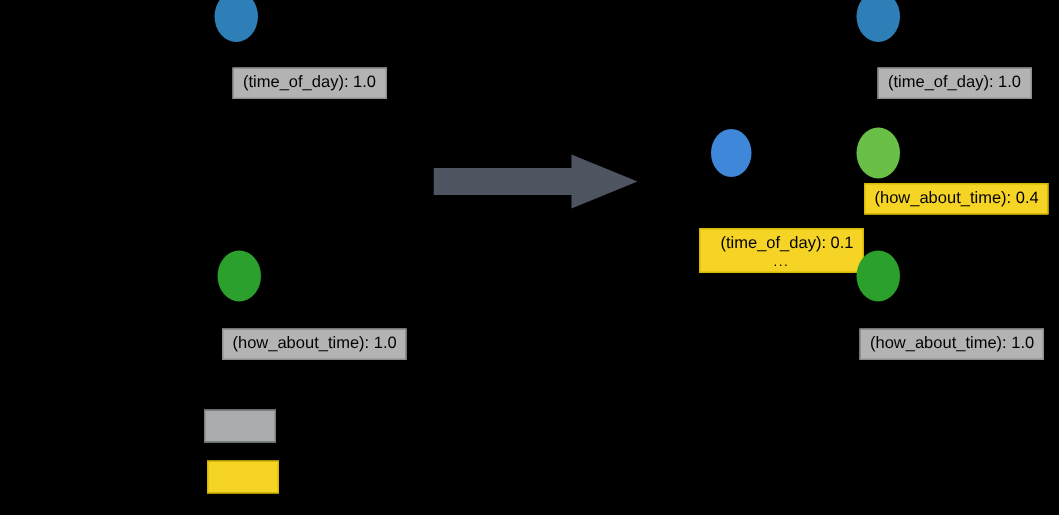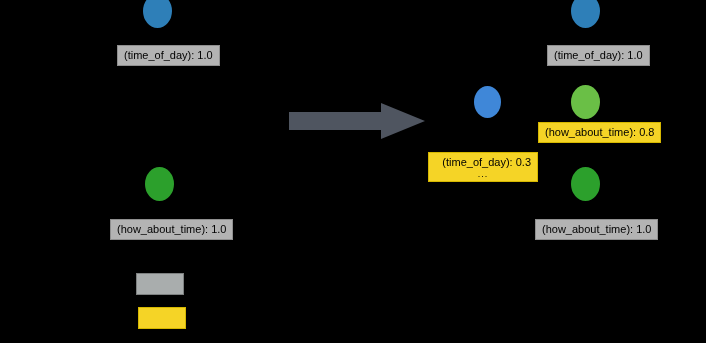--- a/index.html
+++ b/index.html
@@ -26,20 +26,21 @@
   
   .chip {
     position: absolute;
     box-sizing: border-box;
     font-size: 11px;
     line-height: 15px;
     color: #000000;
     white-space: nowrap;
     padding: 2px 6px;
     border: 1px solid #000000;
+    margin-left: 38px;
   }
   .chip.gray {
     background: #b3b3b3;
     border-color: #8f8f8f;
   }
   .chip.yellow {
     background: #f5d426;
     border-color: #d6b800;
   }
   .chip .row {
@@ -100,24 +101,24 @@
   </div>
 
   <div class="node" style="left:571px; top:-6px; width:29px; height:34px; background:#2e7fb8;"></div>
 
   <div class="chip gray" style="left:547px; top:45px;">(time_of_day): 1.0</div>
 
   <div class="node" style="left:474px; top:86px; width:27px; height:32px; background:#3f87d8;"></div>
 
   <div class="node" style="left:571px; top:85px; width:29px; height:34px; background:#6abf46;"></div>
 
-  <div class="chip yellow" style="left:538px; top:122px;">(how_about_time): 0.8</div>
+  <div class="chip yellow" style="left:538px; top:122px;">(how_about_time): 0.4</div>
 
   <div class="chip yellow" style="left:428px; top:152px; width:110px;">
-    <span class="row">(time_of_day): 0.3</span>
+    <span class="row">(time_of_day): 0.1</span>
     <span class="ellipsis">...</span>
   </div>
 
   <div class="node" style="left:571px; top:167px; width:29px; height:34px; background:#2ca02c;"></div>
 
   <div class="chip gray" style="left:535px; top:219px;">(how_about_time): 1.0</div>
 
   <div class="legend-swatch gray" style="left:136px; top:273px;"></div>
   <div class="legend-label" style="left:190px; top:277px;"></div>
 

